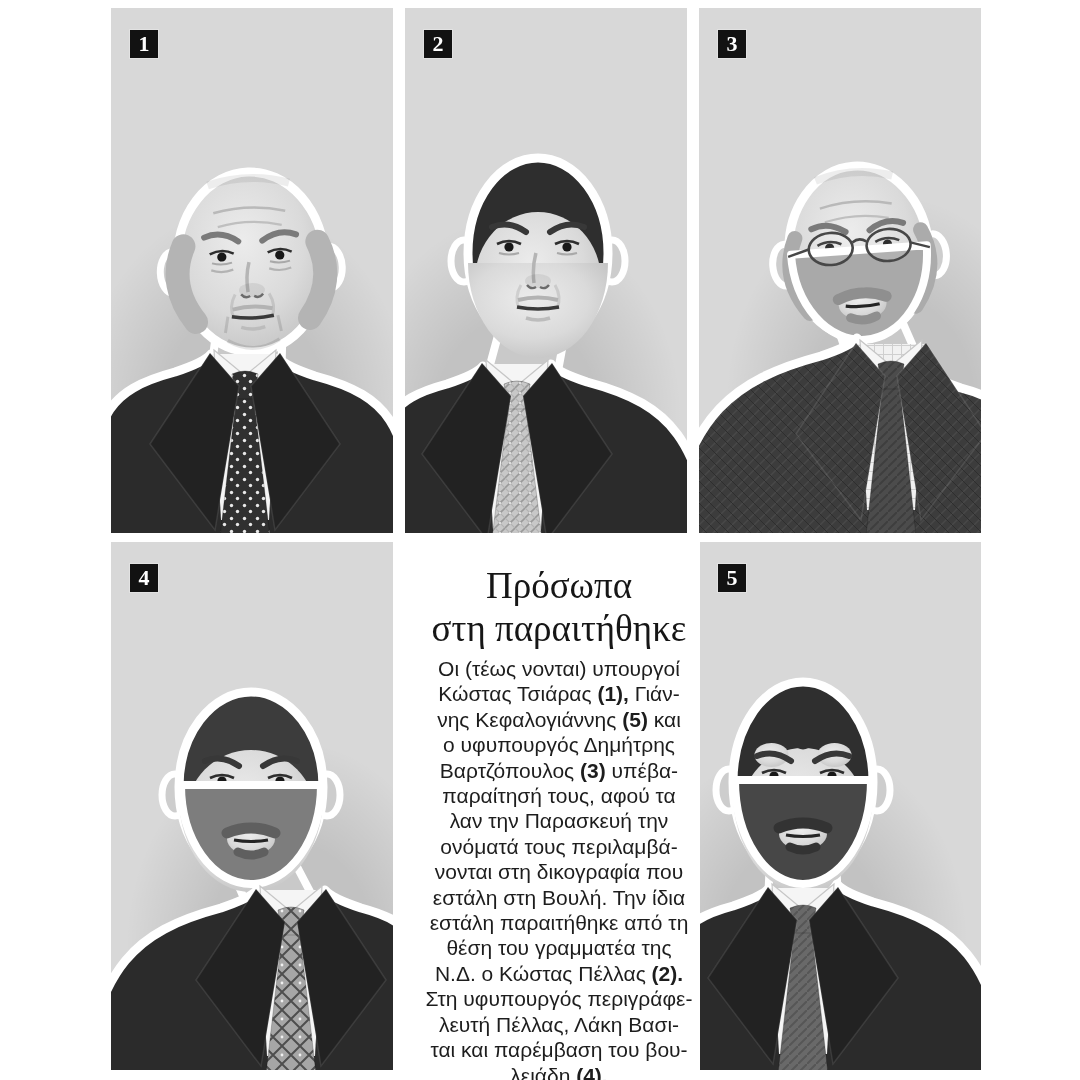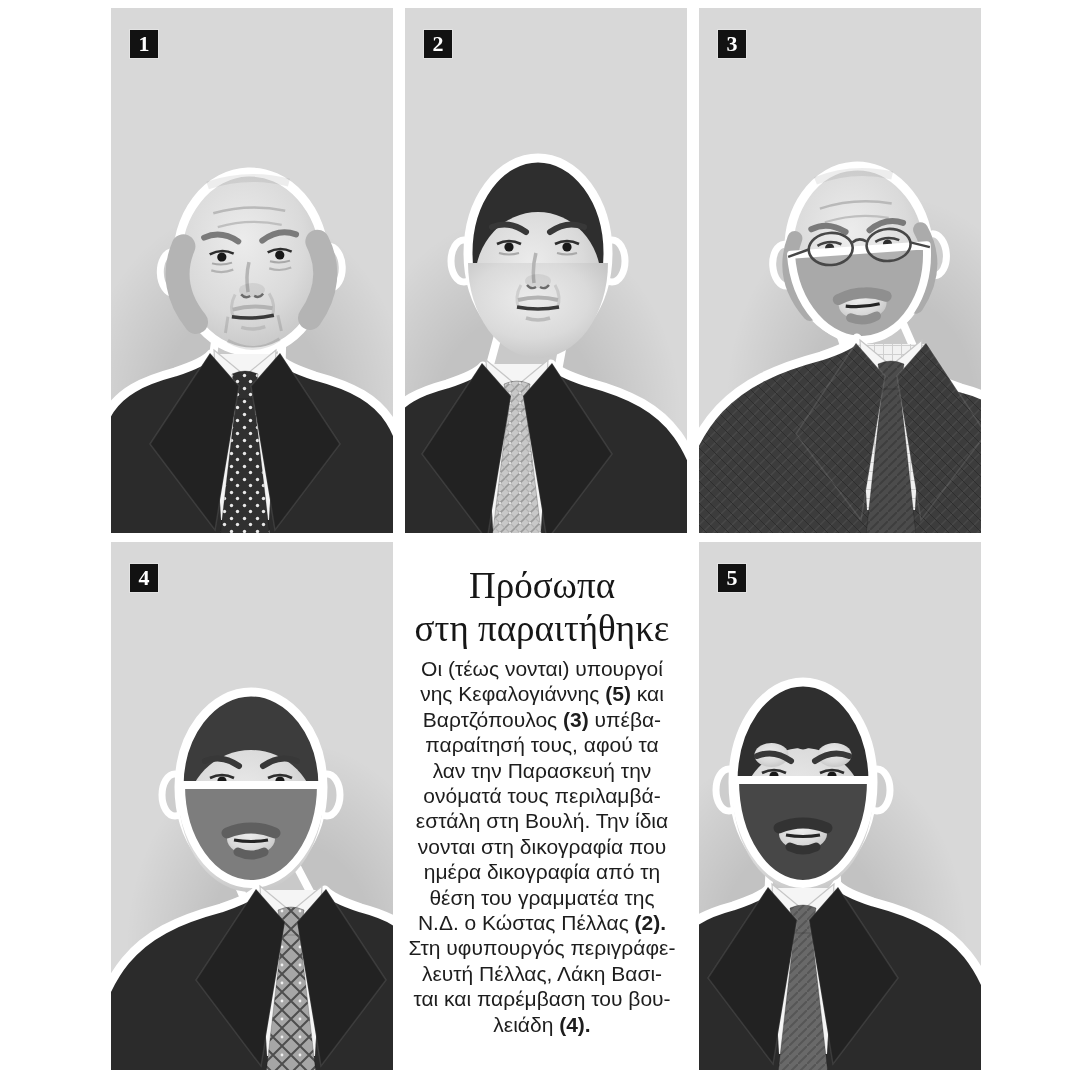--- a/index.html
+++ b/index.html
@@ -16,21 +16,21 @@
   #panel-4{left:111px;top:542px;height:528px}
   #panel-5{left:699px;top:542px;height:528px}
   .panel svg{position:absolute;left:0;top:0;width:100%;height:100%;display:block}
   .badge{
     position:absolute;left:19px;top:22px;width:28px;height:28px;background:#121212;
     display:flex;align-items:center;justify-content:center;
     color:#ffffff;font-family:"Liberation Serif",serif;font-weight:bold;font-size:22px;line-height:1;
     box-shadow:0 0 0 1px rgba(255,255,255,0.25);
   }
   .caption{
-    position:absolute;left:401px;top:542px;width:282px;height:538px;background:#ffffff;
+    position:absolute;left:418px;top:542px;width:282px;height:538px;background:#ffffff;
     text-align:center;overflow:visible;
   }
   .caption h1{
     margin:22px 0 0 0;font-family:"Liberation Serif",serif;font-weight:400;
     font-size:37px;line-height:43px;color:#161616;letter-spacing:0;
   }
   .caption .body{
     margin-top:6px;font-size:21px;line-height:25.4px;color:#1d1d1d;
   }
   .caption .line{white-space:nowrap;}
@@ -395,28 +395,30 @@
     <div class="badge">
       <span>5</span>
     </div>
   </figure>
 
   <section class="caption">
     <h1><span>Πρόσωπα</span><br>
     <span>στη παραιτήθηκε</span></h1>
     <div class="body" id="caption-body">
         <div class="line"><span class="seg">Οι (τέως νονται) υπουργοί</span></div>
+        <div class="line"><span class="seg">Κώστας Τσιάρας </span><span class="seg bold">(1),</span><span class="seg"> Γιάν-</span></div>
         <div class="line"><span class="seg">νης Κεφαλογιάννης </span><span class="seg bold">(5)</span><span class="seg"> και</span></div>
+        <div class="line"><span class="seg">ο υφυπουργός Δημήτρης</span></div>
         <div class="line"><span class="seg">Βαρτζόπουλος </span><span class="seg bold">(3)</span><span class="seg"> υπέβα-</span></div>
         <div class="line"><span class="seg">παραίτησή τους, αφού τα</span></div>
         <div class="line"><span class="seg">λαν την Παρασκευή την</span></div>
         <div class="line"><span class="seg">ονόματά τους περιλαμβά-</span></div>
+        <div class="line"><span class="seg">νονται στη δικογραφία που</span></div>
         <div class="line"><span class="seg">εστάλη στη Βουλή. Την ίδια</span></div>
-        <div class="line"><span class="seg">νονται στη δικογραφία που</span></div>
-        <div class="line"><span class="seg">ημέρα δικογραφία από τη</span></div>
+        <div class="line"><span class="seg">εστάλη παραιτήθηκε από τη</span></div>
         <div class="line"><span class="seg">θέση του γραμματέα της</span></div>
         <div class="line"><span class="seg">Ν.Δ. ο Κώστας Πέλλας </span><span class="seg bold">(2).</span></div>
         <div class="line"><span class="seg">Στη υφυπουργός περιγράφε-</span></div>
         <div class="line"><span class="seg">λευτή Πέλλας, Λάκη Βασι-</span></div>
         <div class="line"><span class="seg">ται και παρέμβαση του βου-</span></div>
         <div class="line"><span class="seg">λειάδη </span><span class="seg bold">(4).</span></div>
       </div>
   </section>
 
 </div>

